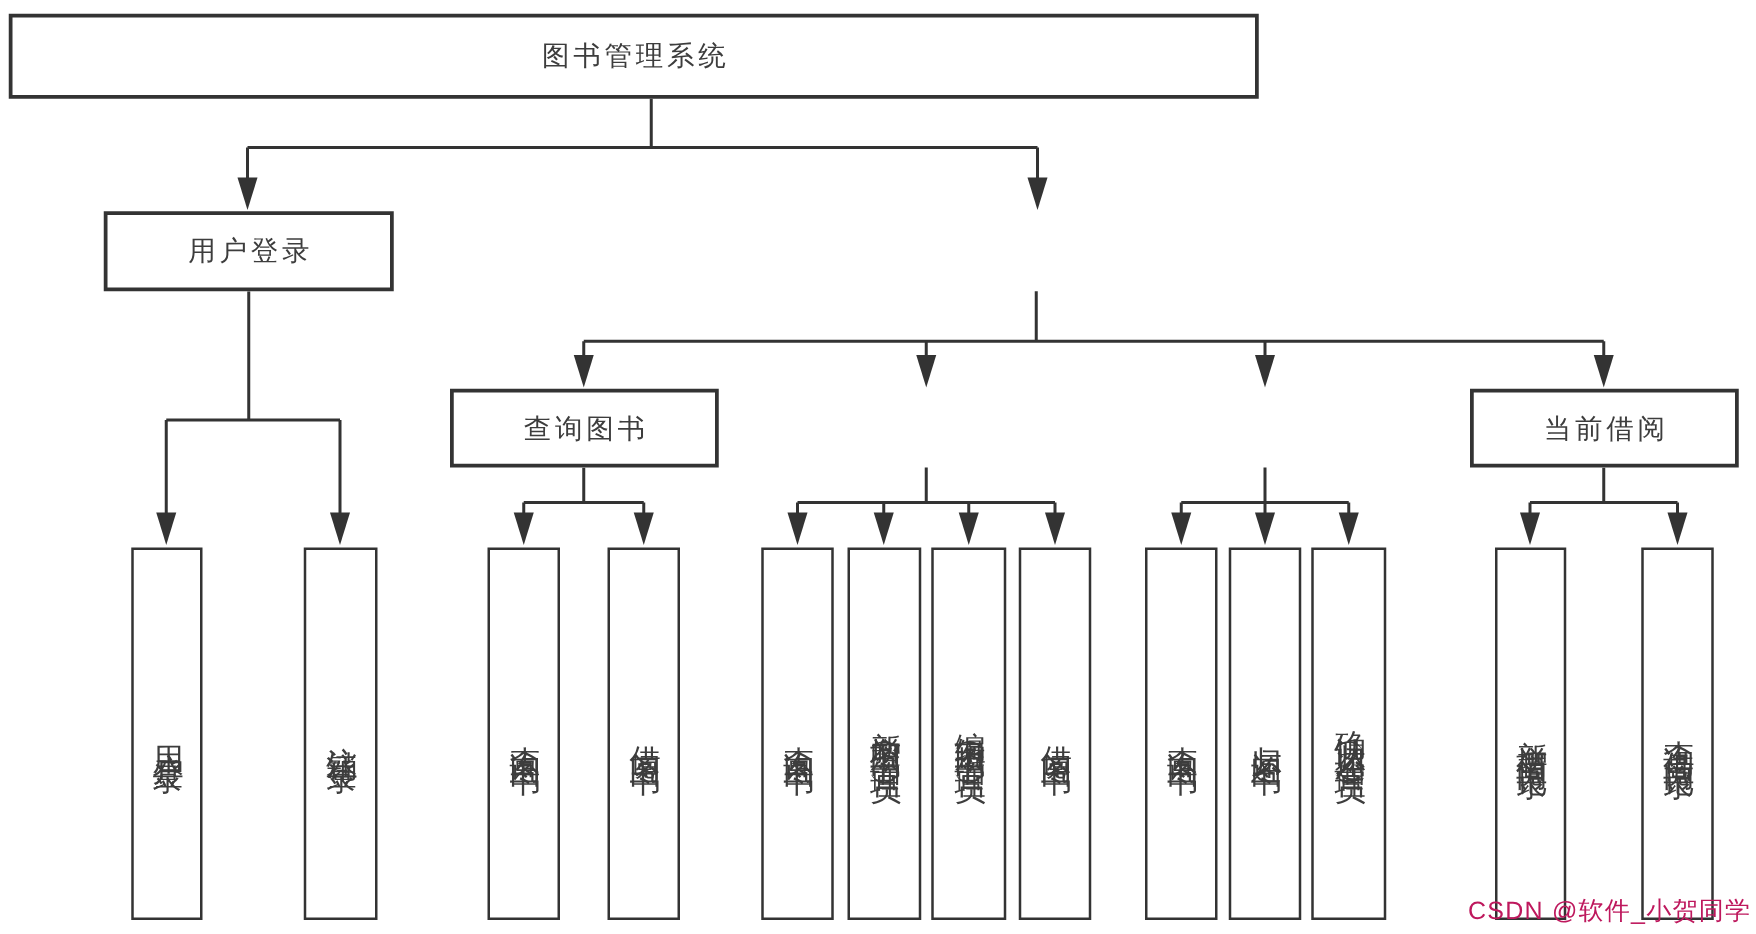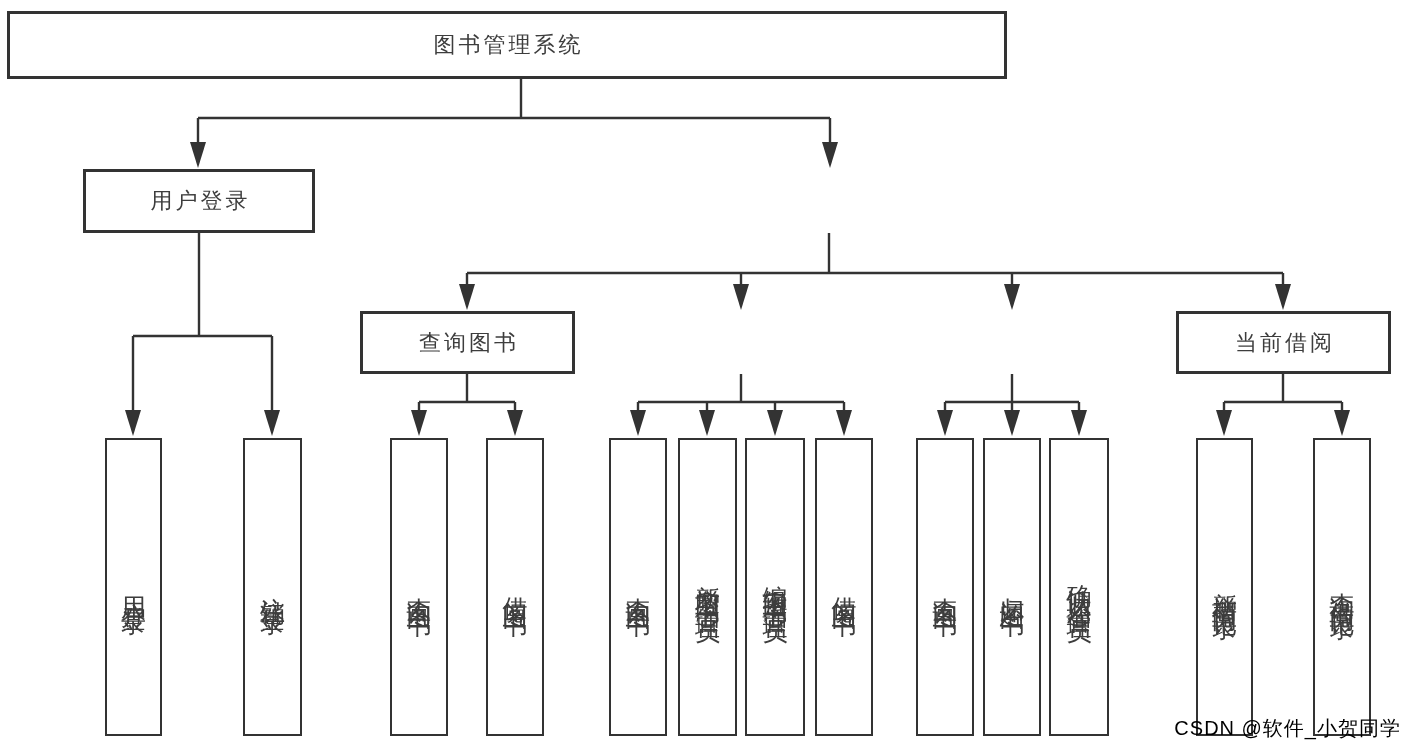--- a/index.html
+++ b/index.html
@@ -49,21 +49,21 @@
     font-size: 25px;
     letter-spacing: 5px;
     line-height: 1;
     white-space: nowrap;
   }
   .watermark {
     position: absolute;
     right: 4px;
     bottom: 5px;
     font-size: 20px;
-    color: #000000;
+    color: #be185d;
     letter-spacing: 1px;
     white-space: nowrap;
     z-index: 5;
   }
 </style>
 </head>
 <body>
 
 <div class="canvas">
 

